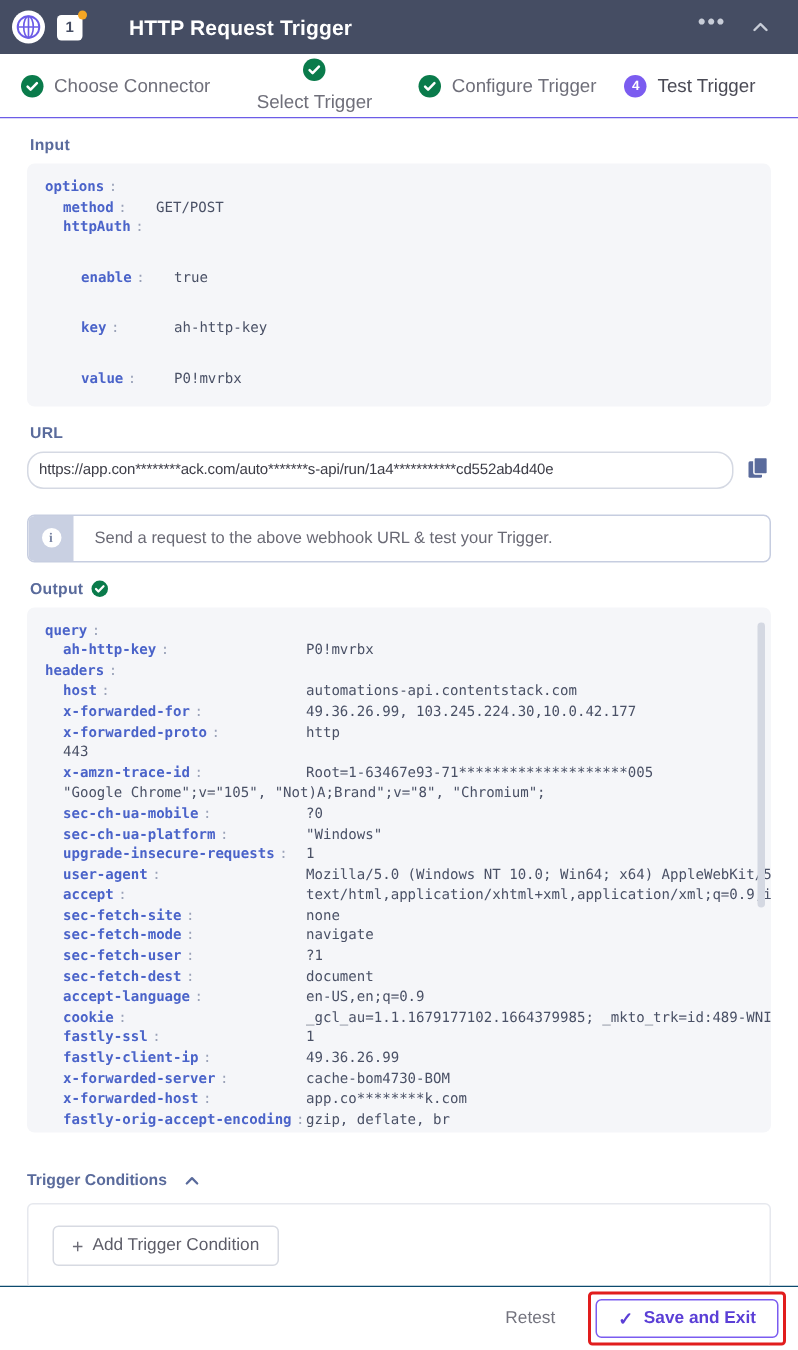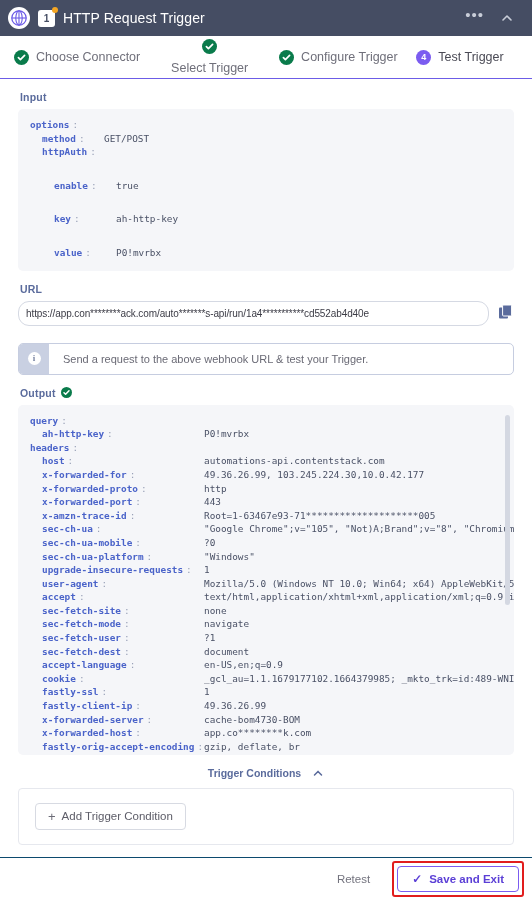--- a/index.html
+++ b/index.html
@@ -43,24 +43,24 @@
     display: flex; align-items: center; justify-content: center;
     font-size: 10px; font-weight: bold; color: #454d63;
     flex: 0 0 17px;
   }
   .tb-badge .dot {
     position: absolute; top: -3px; right: -3px;
     width: 6px; height: 6px; border-radius: 50%;
     background: #f5a623;
   }
   .tb-title {
-    margin-left: 8px;
+    margin-left: 31px;
     color: #ffffff;
     font-size: 14px;
-    font-weight: normal;
+    font-weight: bold;
     letter-spacing: .1px;
     white-space: nowrap;
   }
   .tb-spacer { flex: 1 1 auto; }
   .tb-icon {
     color: #c8cdd8;
     font-size: 14px;
     padding: 0 8px;
     line-height: 1;
     display: flex; align-items: center;
@@ -239,25 +239,24 @@
   .infobar .msg {
     flex: 1 1 auto;
     display: flex; align-items: center;
     padding-left: 14px;
     font-size: 11px;
     color: #6a6a75;
   }
 
   
   .tc-head {
-    margin-top: 12px;
+    margin-top: 26px;
     display: flex;
     align-items: center;
     gap: 11px;
-    justify-content: center;
   }
   .tc-title {
     font-size: 10.5px;
     color: #5a6b9c;
     font-weight: bold;
   }
   .tc-chev { color:#5a6b9c; display:flex; align-items:center;}
   .tc-chev svg { display:block; }
   .tc-panel {
     margin-top: 9px;
@@ -422,23 +421,23 @@
       </span>
     </div>
     <div class="codebox out">
       <div id="output-code">
           <div class="crow"><span class="kcell kcol"><span class="ckey">query</span><span class="ccolon">:</span></span><span class="cval vcell"></span></div>
           <div class="crow ind1"><span class="kcell kcol"><span class="ckey">ah-http-key</span><span class="ccolon">:</span></span><span class="cval vcell">P0!mvrbx</span></div>
           <div class="crow"><span class="kcell kcol"><span class="ckey">headers</span><span class="ccolon">:</span></span><span class="cval vcell"></span></div>
           <div class="crow ind1"><span class="kcell kcol"><span class="ckey">host</span><span class="ccolon">:</span></span><span class="cval vcell">automations-api.contentstack.com</span></div>
           <div class="crow ind1"><span class="kcell kcol"><span class="ckey">x-forwarded-for</span><span class="ccolon">:</span></span><span class="cval vcell">49.36.26.99, 103.245.224.30,10.0.42.177</span></div>
           <div class="crow ind1"><span class="kcell kcol"><span class="ckey">x-forwarded-proto</span><span class="ccolon">:</span></span><span class="cval vcell">http</span></div>
-          <div class="crow ind1"><span class="kcell kcol"><span class="ckey">x-forwarded-port</span><span class="ccolon">:</span></span><span class="cval vcell">443</span></div>
+          <div class="crow ind1"><span class="cval vcell">443</span></div>
           <div class="crow ind1"><span class="kcell kcol"><span class="ckey">x-amzn-trace-id</span><span class="ccolon">:</span></span><span class="cval vcell">Root=1-63467e93-71********************005</span></div>
-          <div class="crow ind1"><span class="kcell kcol"><span class="ckey">sec-ch-ua</span><span class="ccolon">:</span></span><span class="cval vcell">"Google Chrome";v="105", "Not)A;Brand";v="8", "Chromium";</span></div>
+          <div class="crow ind1"><span class="cval vcell">"Google Chrome";v="105", "Not)A;Brand";v="8", "Chromium";</span></div>
           <div class="crow ind1"><span class="kcell kcol"><span class="ckey">sec-ch-ua-mobile</span><span class="ccolon">:</span></span><span class="cval vcell">?0</span></div>
           <div class="crow ind1"><span class="kcell kcol"><span class="ckey">sec-ch-ua-platform</span><span class="ccolon">:</span></span><span class="cval vcell">"Windows"</span></div>
           <div class="crow ind1"><span class="kcell kcol"><span class="ckey">upgrade-insecure-requests</span><span class="ccolon">:</span></span><span class="cval vcell">1</span></div>
           <div class="crow ind1"><span class="kcell kcol"><span class="ckey">user-agent</span><span class="ccolon">:</span></span><span class="cval vcell">Mozilla/5.0 (Windows NT 10.0; Win64; x64) AppleWebKit/537</span></div>
           <div class="crow ind1"><span class="kcell kcol"><span class="ckey">accept</span><span class="ccolon">:</span></span><span class="cval vcell">text/html,application/xhtml+xml,application/xml;q=0.9,ima</span></div>
           <div class="crow ind1"><span class="kcell kcol"><span class="ckey">sec-fetch-site</span><span class="ccolon">:</span></span><span class="cval vcell">none</span></div>
           <div class="crow ind1"><span class="kcell kcol"><span class="ckey">sec-fetch-mode</span><span class="ccolon">:</span></span><span class="cval vcell">navigate</span></div>
           <div class="crow ind1"><span class="kcell kcol"><span class="ckey">sec-fetch-user</span><span class="ccolon">:</span></span><span class="cval vcell">?1</span></div>
           <div class="crow ind1"><span class="kcell kcol"><span class="ckey">sec-fetch-dest</span><span class="ccolon">:</span></span><span class="cval vcell">document</span></div>
           <div class="crow ind1"><span class="kcell kcol"><span class="ckey">accept-language</span><span class="ccolon">:</span></span><span class="cval vcell">en-US,en;q=0.9</span></div>

